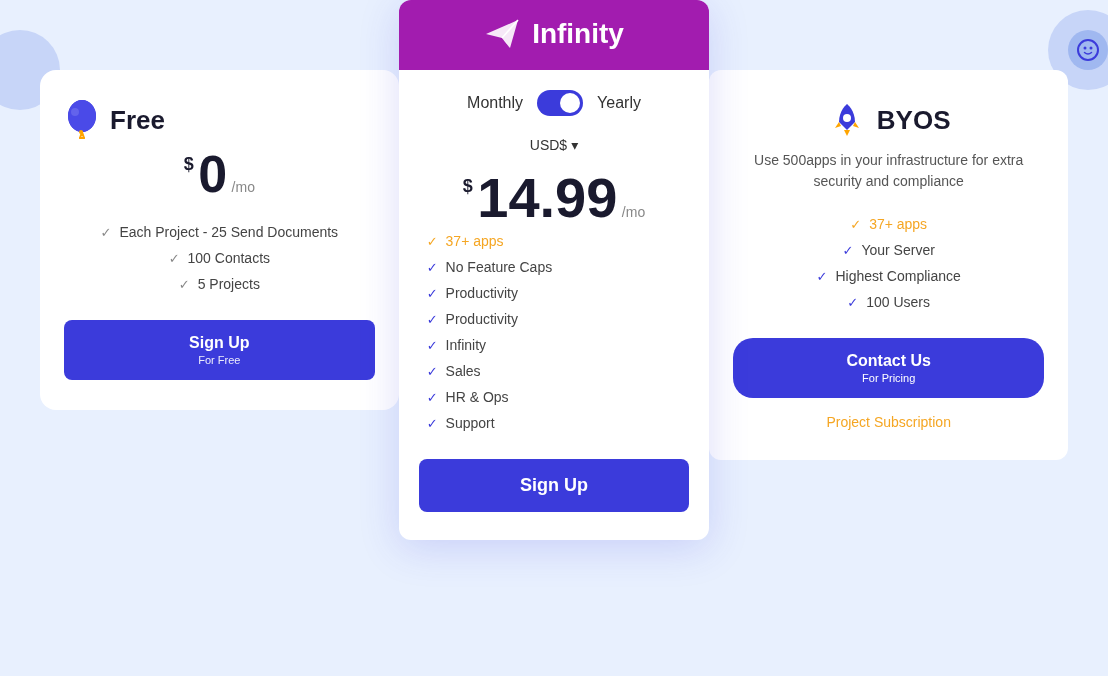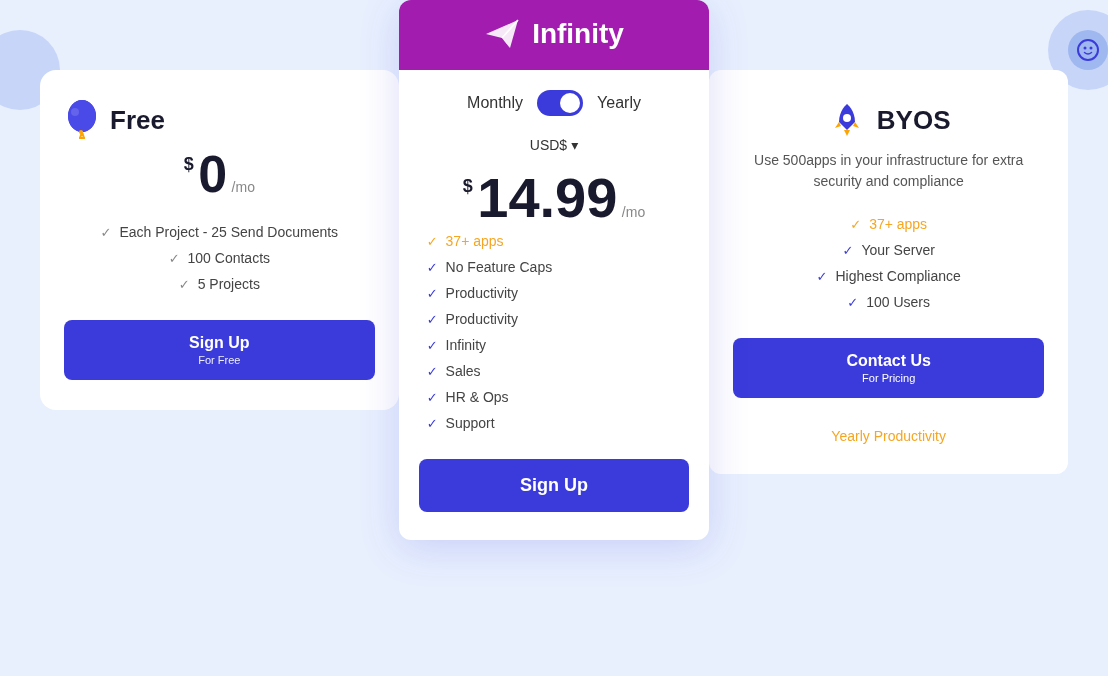--- a/index.html
+++ b/index.html
@@ -319,29 +319,29 @@
       color: #444;
       justify-content: center;
     }
 
     .btn-contact {
       width: 100%;
       padding: 14px;
       background: #3b3bdb;
       color: #fff;
       border: none;
-      border-radius: 8px;
+      border-radius: 20px;
       font-size: 16px;
       font-weight: 700;
       cursor: pointer;
       display: flex;
       flex-direction: column;
       align-items: center;
       gap: 2px;
-      margin-bottom: 30px;
+      margin-bottom: 16px;
     }
 
     .btn-contact .btn-sub {
       font-size: 11px;
       font-weight: 400;
     }
 
     .yearly-sub {
       text-align: center;
       color: #f5a623;
@@ -552,17 +552,17 @@
           <span class="check-blue">✓</span>
           <span>100 Users</span>
         </li>
       </ul>
 
       <button class="btn-contact">
         <span>Contact Us</span>
         <span class="btn-sub">For Pricing</span>
       </button>
 
-      <p class="yearly-sub">Yearly Productivity</p>
+      <p class="yearly-sub">Project Subscription</p>
     </div>
 
   </div>
 </div>
 
 </body></html>

